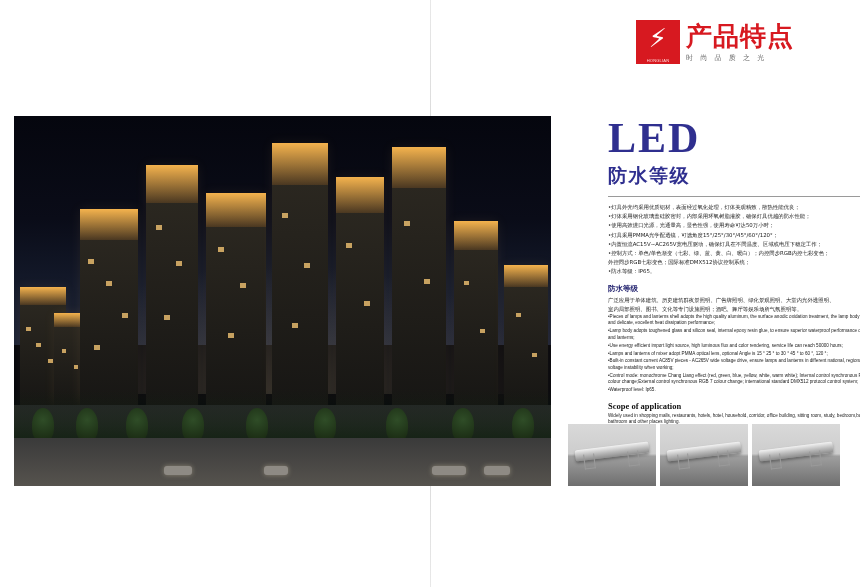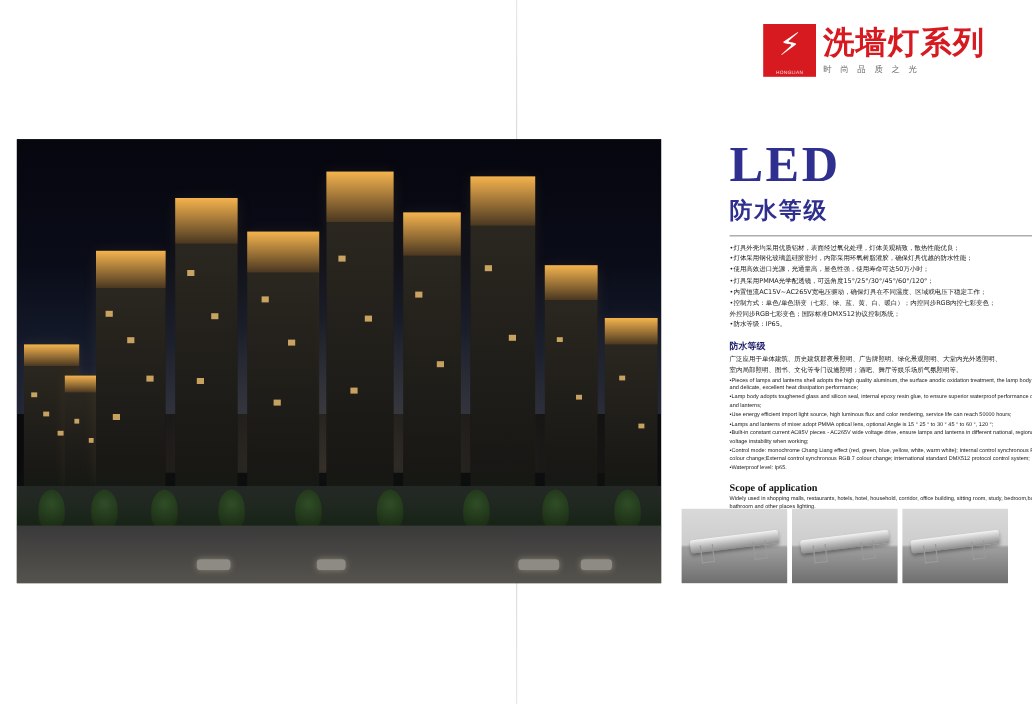--- a/index.html
+++ b/index.html
@@ -279,21 +279,21 @@
 <div class="spread">
 
   <div class="fold"></div>
 
   <div class="logo-block">
     <div class="logo-mark">
       <div class="bolt">⚡</div>
       <div class="mark-sub">HONGLIAN</div>
     </div>
     <div class="logo-text">
-      <div class="logo-cn">洗墙灯系列</div>
+      <div class="logo-cn">产品特点</div>
       <div class="logo-sub">时 尚 品 质 之 光</div>
     </div>
   </div>
 
   <div class="photo">
     <div class="sky"></div>
     <div class="haze"></div>
 
     <div class="bldg" style="left:6px;width:46px;height:118px;">
       <div class="top-glow"></div>

